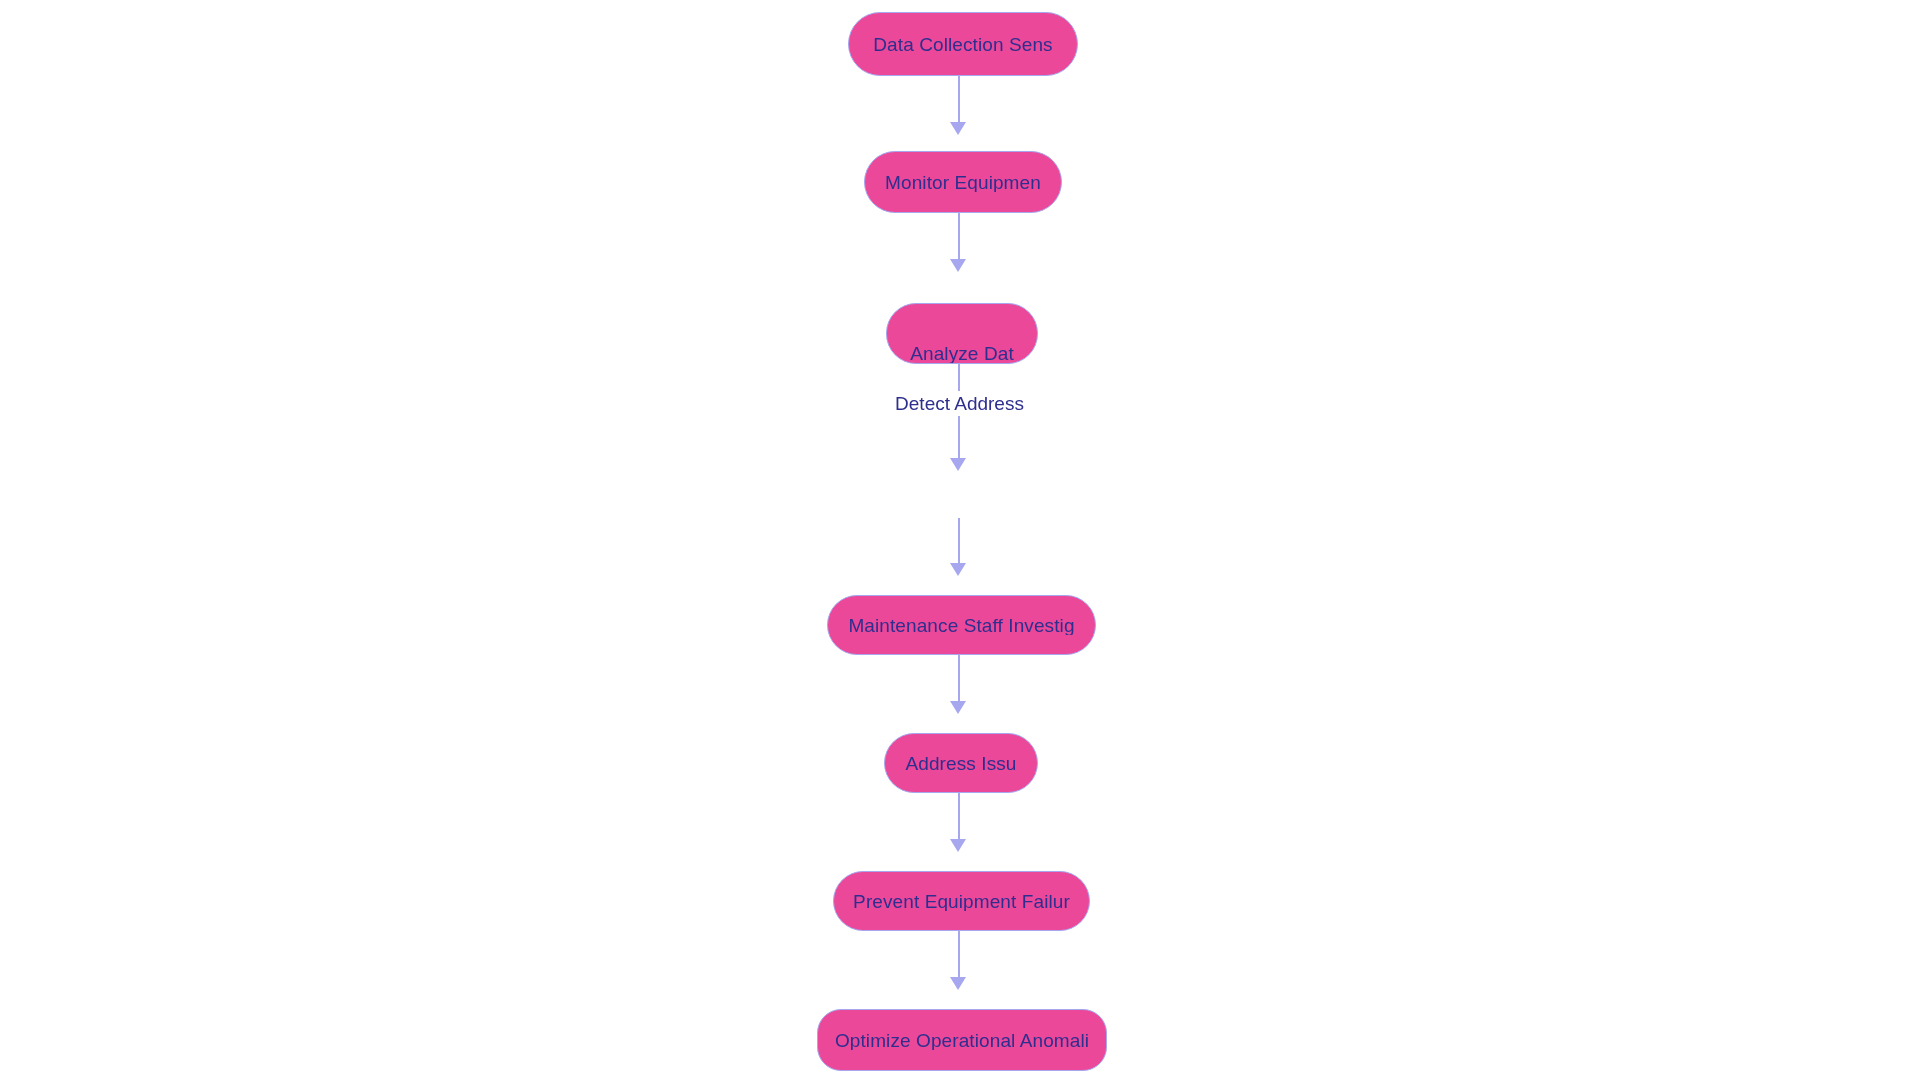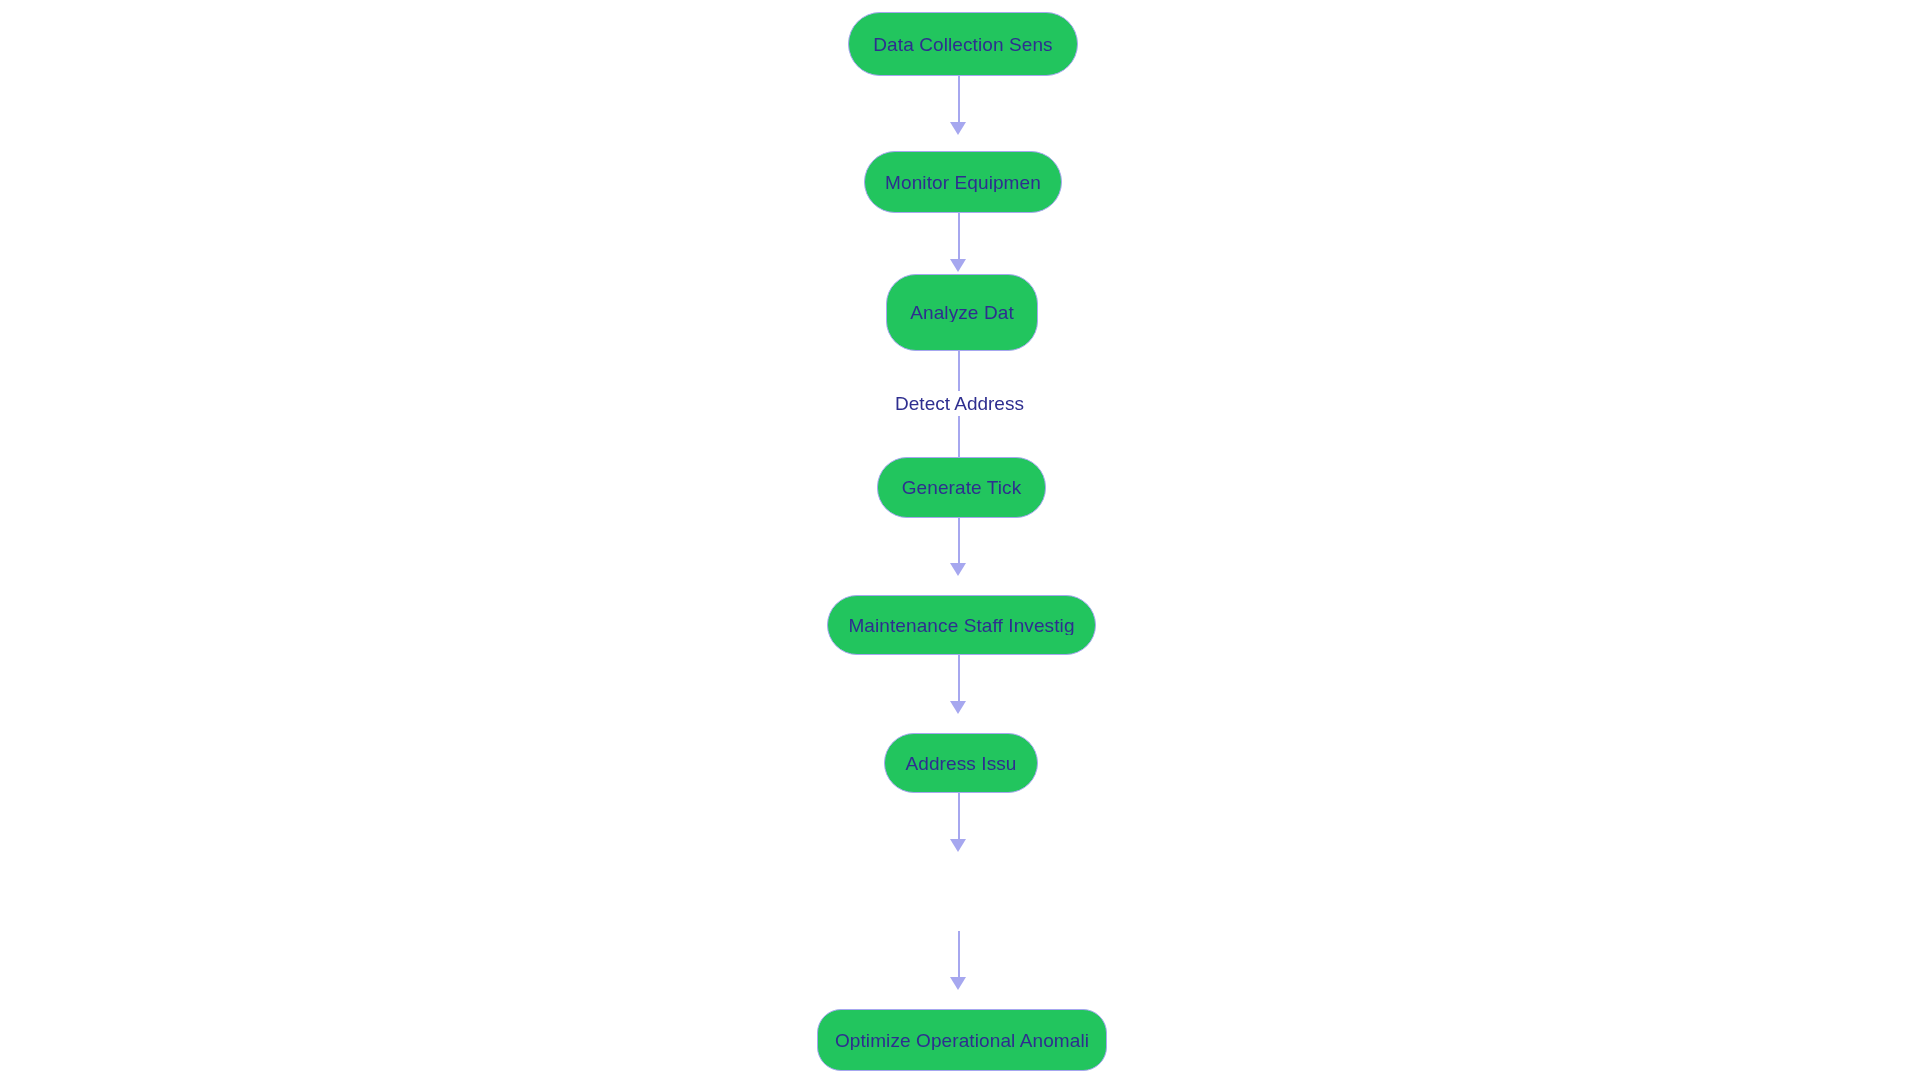--- a/index.html
+++ b/index.html
@@ -17,21 +17,21 @@
     position: relative;
     width: 1920px;
     height: 1080px;
     background: #ffffff;
   }
 
   
   .node {
     position: absolute;
     box-sizing: border-box;
-    background: #22c55e;
+    background: #ec4899;
     border: 1.4px solid #a6a7ef;
     color: #2e2e8f;
     display: flex;
     align-items: center;
     justify-content: center;
     text-align: center;
     line-height: 1;
     font-size: 19px;
     letter-spacing: 0.1px;
     white-space: nowrap;
@@ -110,34 +110,34 @@
   <div class="edge-arrow" style="left:950px; top:977px;"></div>
 
   <div class="node" style="left:848px; top:12px; width:230px; height:64px; border-radius:32px;">
     <span class="node-label">Data Collection Sens</span>
   </div>
 
   <div class="node" style="left:864px; top:151px; width:198px; height:62px; border-radius:31px;">
     <span class="node-label">Monitor Equipmen</span>
   </div>
 
-  <div class="node" style="left:886px; top:274px; width:152px; height:77px; border-radius:30px;">
+  <div class="node" style="left:886px; top:303px; width:152px; height:61px; border-radius:30px;align-items:flex-end;">
     <span class="node-label">Analyze Dat</span>
   </div>
 
-  <div class="node" style="left:877px; top:457px; width:169px; height:61px; border-radius:30px;">
-    <span class="node-label">Generate Tick</span>
-  </div>
 
   <div class="node" style="left:884px; top:733px; width:154px; height:60px; border-radius:30px;">
     <span class="node-label">Address Issu</span>
   </div>
 
   <div class="node" style="left:827px; top:595px; width:269px; height:60px; border-radius:30px;">
     <span class="node-label">Maintenance Staff Investig</span>
   </div>
 
+  <div class="node" style="left:833px; top:871px; width:257px; height:60px; border-radius:30px;">
+    <span class="node-label">Prevent Equipment Failur</span>
+  </div>
 
   <div class="node" style="left:817px; top:1009px; width:290px; height:62px; border-radius:24px;">
     <span class="node-label">Optimize Operational Anomali</span>
   </div>
 
 </div>
 
 </body></html>

